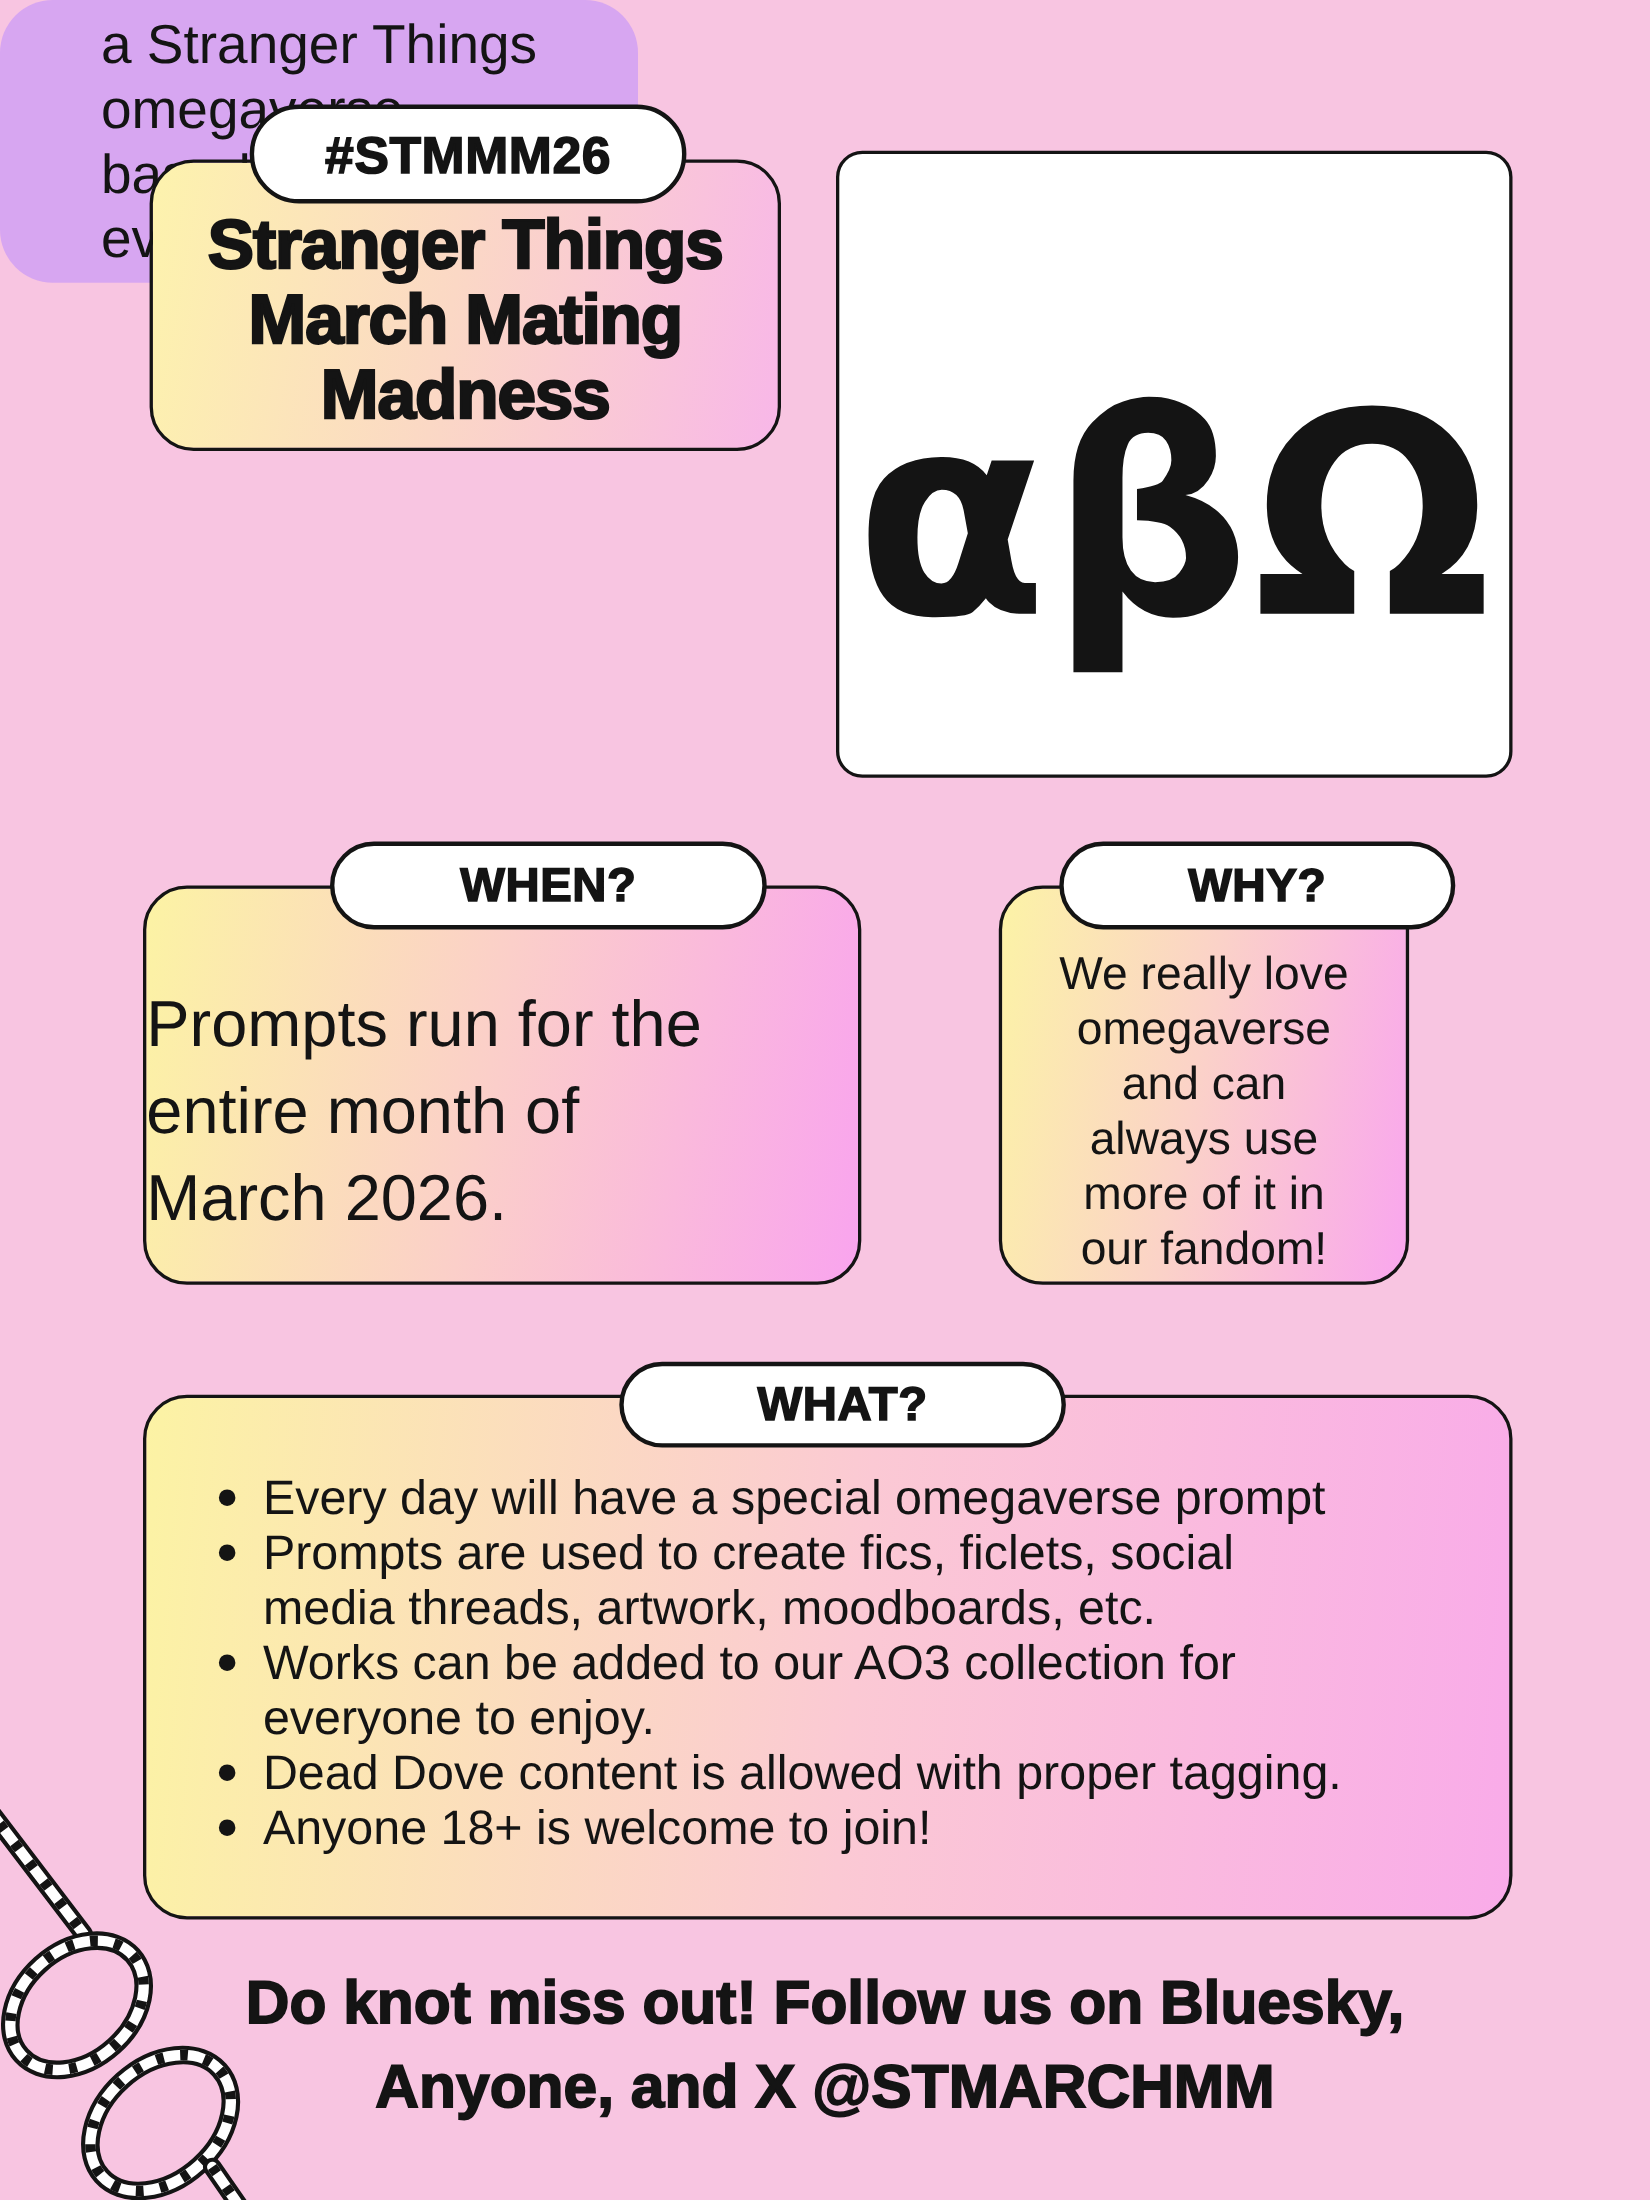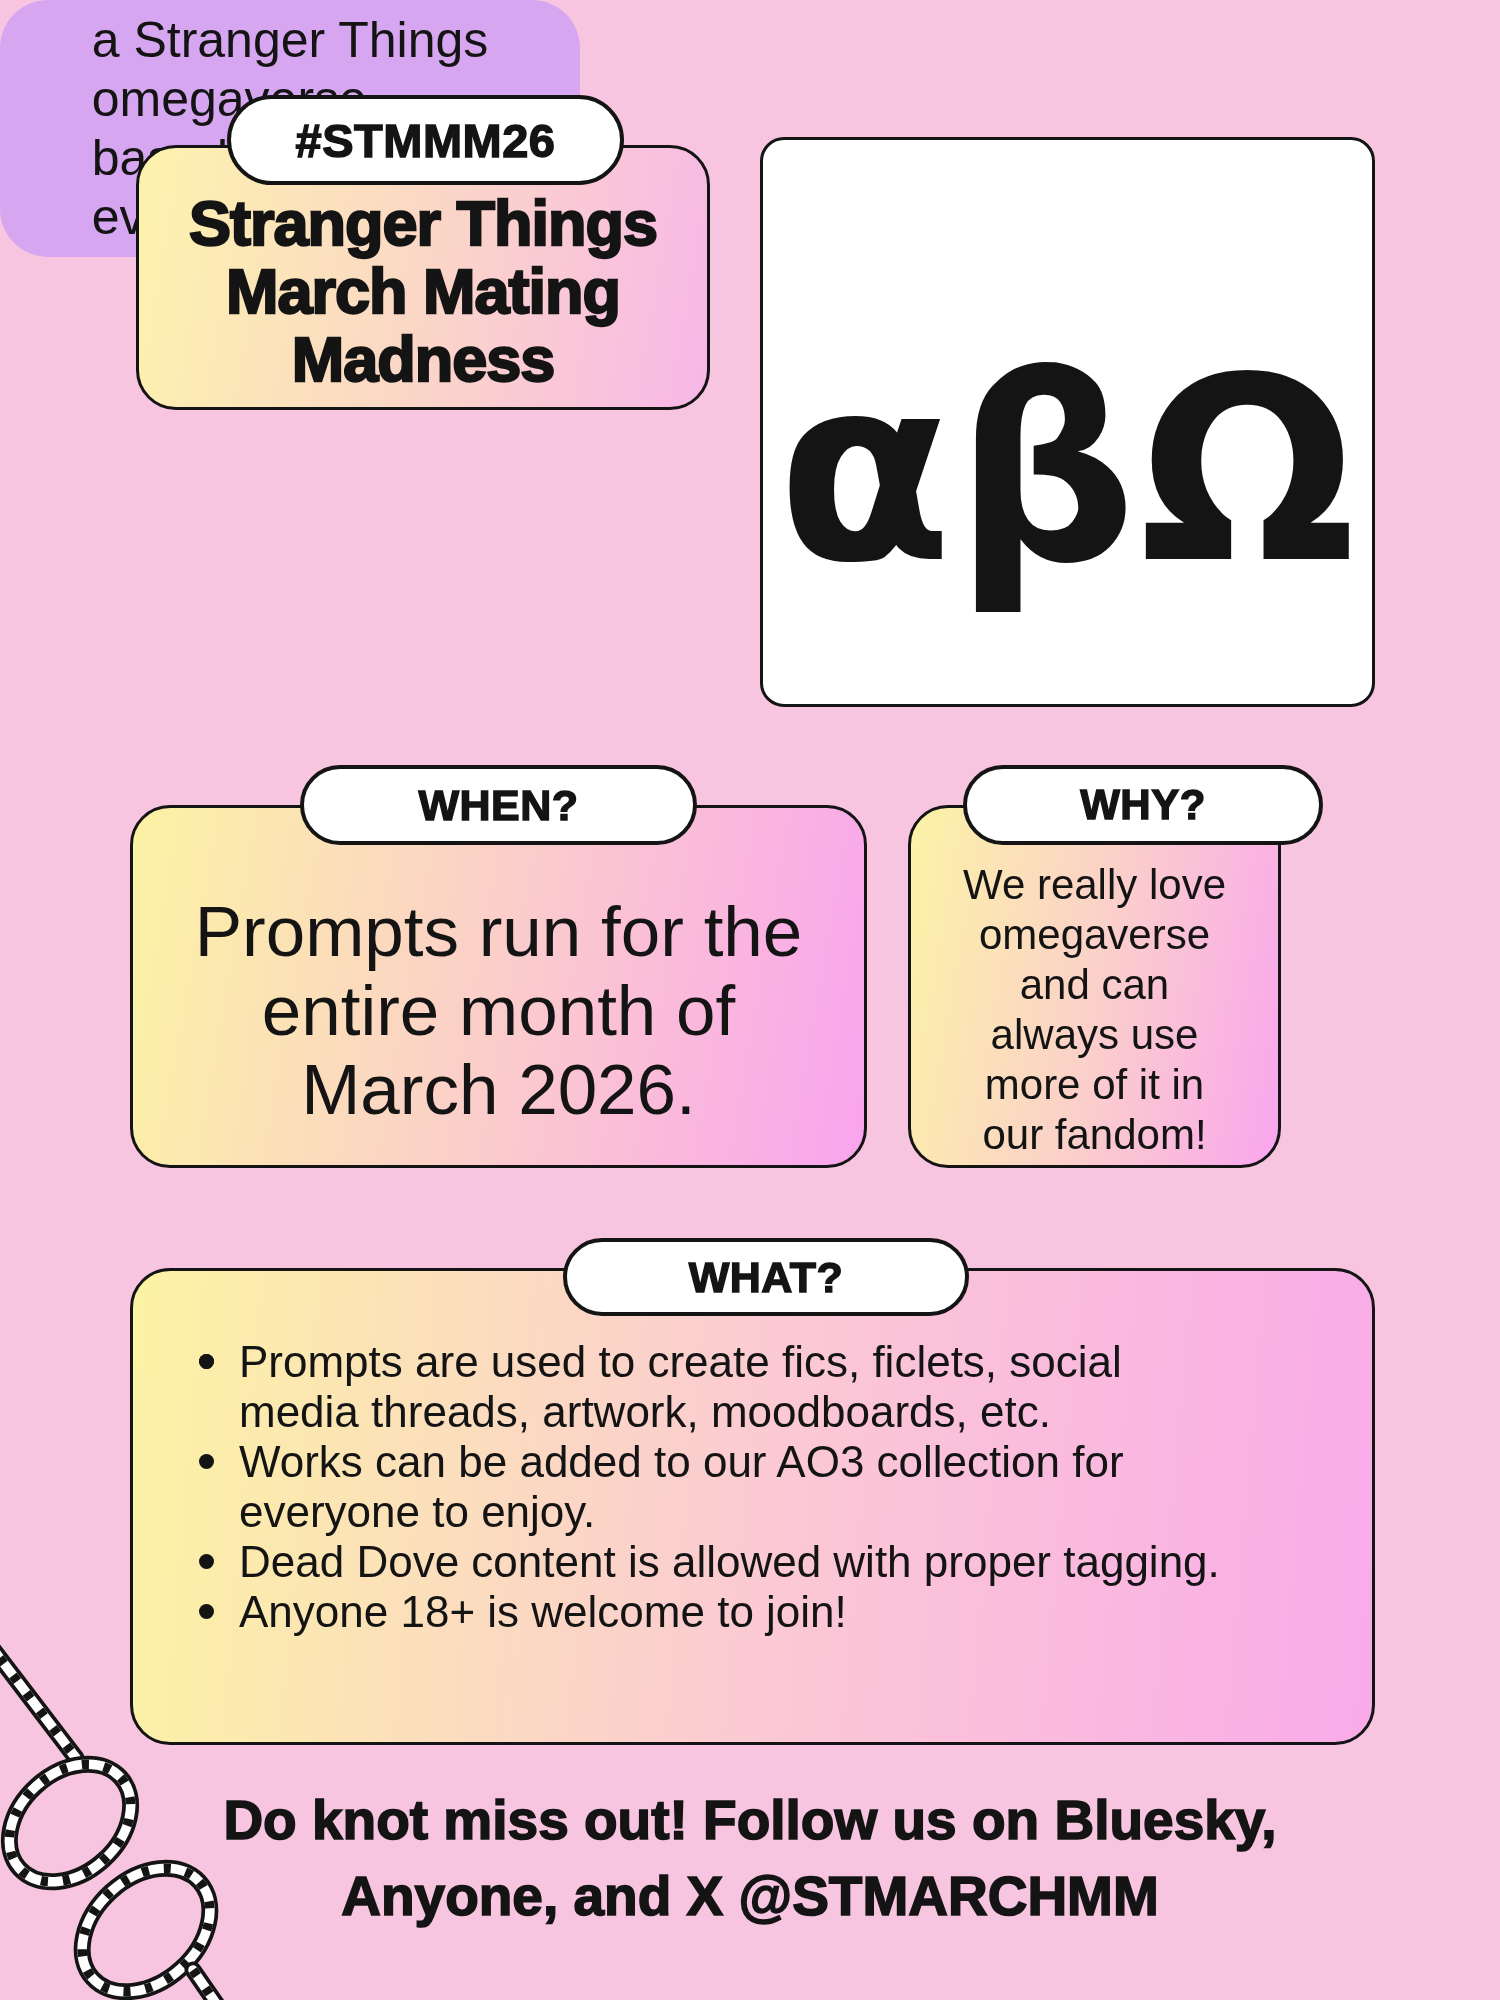--- a/index.html
+++ b/index.html
@@ -23,23 +23,23 @@
       display:flex; align-items:center; justify-content:center; text-align:left;
       font-size:50px; line-height:59px;}
 
   .logo-box{left:760px; top:137px; width:615px; height:570px; background:#ffffff; border-radius:24px;
       display:flex; align-items:center; justify-content:center;}
   .logo-text{font-family:"DejaVu Sans", sans-serif; font-weight:bold; font-size:255px; line-height:1;
       transform:translateY(48px); letter-spacing:2px;}
 
   
   .when-pill{left:300px; top:765px; width:397px; height:80px; font-size:43px;}
-  .when-card{left:130px; top:805px; width:737px; height:363px;
+  .when-card{left:130px; top:805px; width:653px; height:363px;
       background:linear-gradient(100deg,#fcf3a4 0%,#fbcfc9 48%,#f9a4ee 100%);
-      text-align:center; font-size:71px; line-height:79px; padding-top:84px;}
+      font-size:59px; line-height:79px; padding-top:84px;}
   .why-pill{left:963px; top:765px; width:360px; height:80px; font-size:42px;}
   .why-card{left:908px; top:805px; width:373px; height:363px;
       background:linear-gradient(100deg,#fcf3a6 0%,#fbd2c8 48%,#f9a6ee 100%);
       text-align:center; font-size:42px; line-height:50px; padding-top:52px;}
 
   
   .what-pill{left:563px; top:1238px; width:406px; height:78px; font-size:43px;}
   .what-card{left:130px; top:1268px; width:1245px; height:477px;
       background:linear-gradient(95deg,#fcf3a4 0%,#fbc9d4 52%,#f9abe9 100%);
       padding:66px 38px 0 58px;}
@@ -109,20 +109,21 @@
     <span class="ln">more of it in</span>
     <span class="ln">our fandom!</span>
   </div>
 
   <div class="pill what-pill">
     <span>WHAT?</span>
   </div>
   <div class="card what-card">
     <ul>
       <li>
+        <span class="ln">Every day will have a special omegaverse prompt</span>
       </li>
       <li>
         <span class="ln">Prompts are used to create fics, ficlets, social</span>
         <span class="ln">media threads, artwork, moodboards, etc.</span>
       </li>
       <li>
         <span class="ln">Works can be added to our AO3 collection for</span>
         <span class="ln">everyone to enjoy.</span>
       </li>
       <li>

